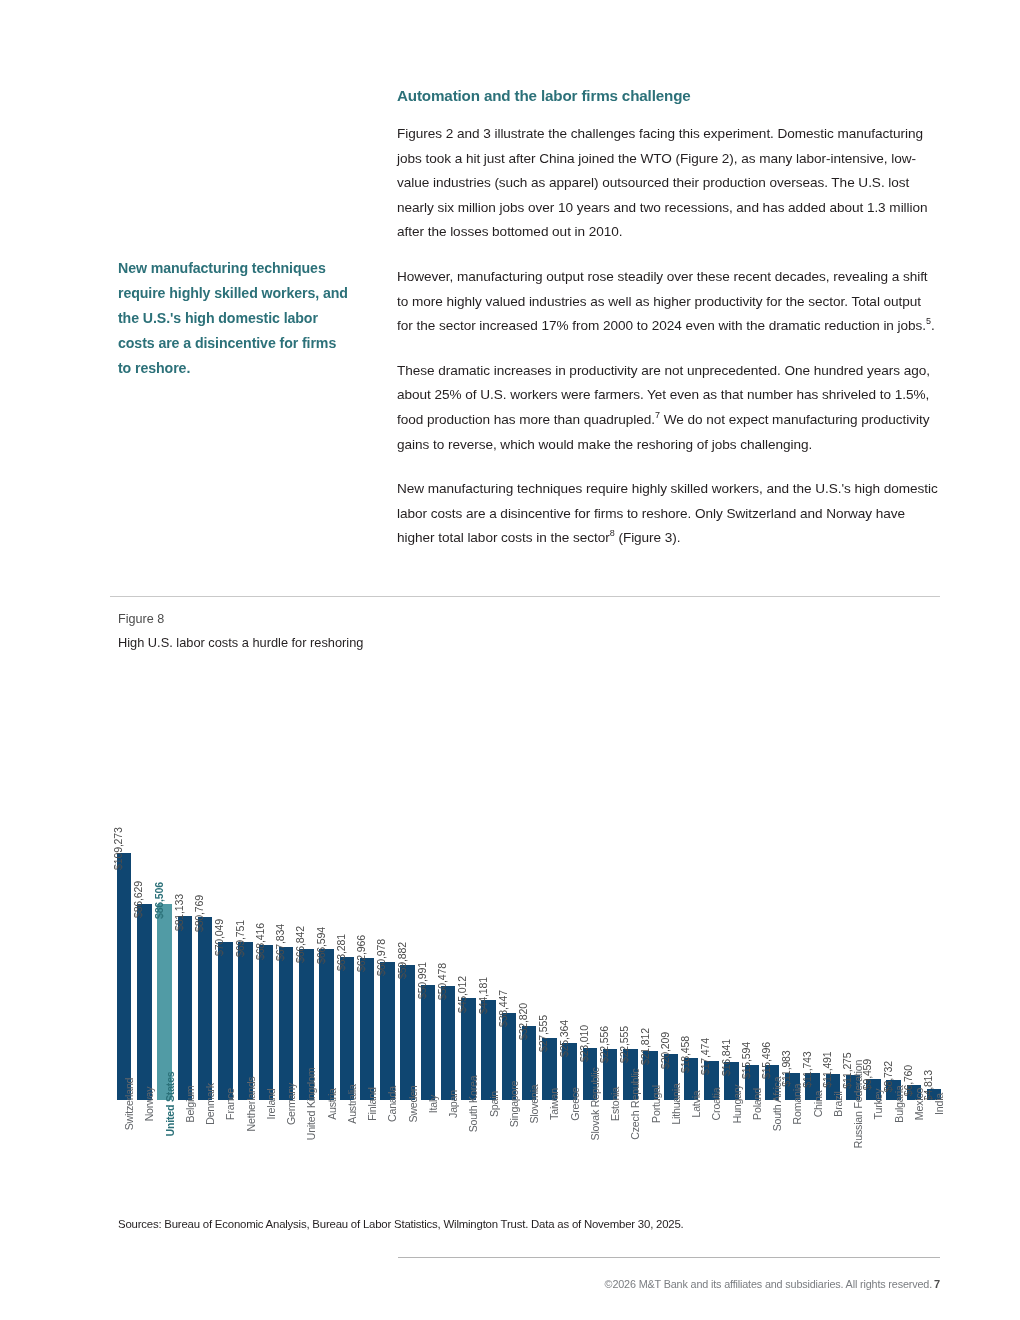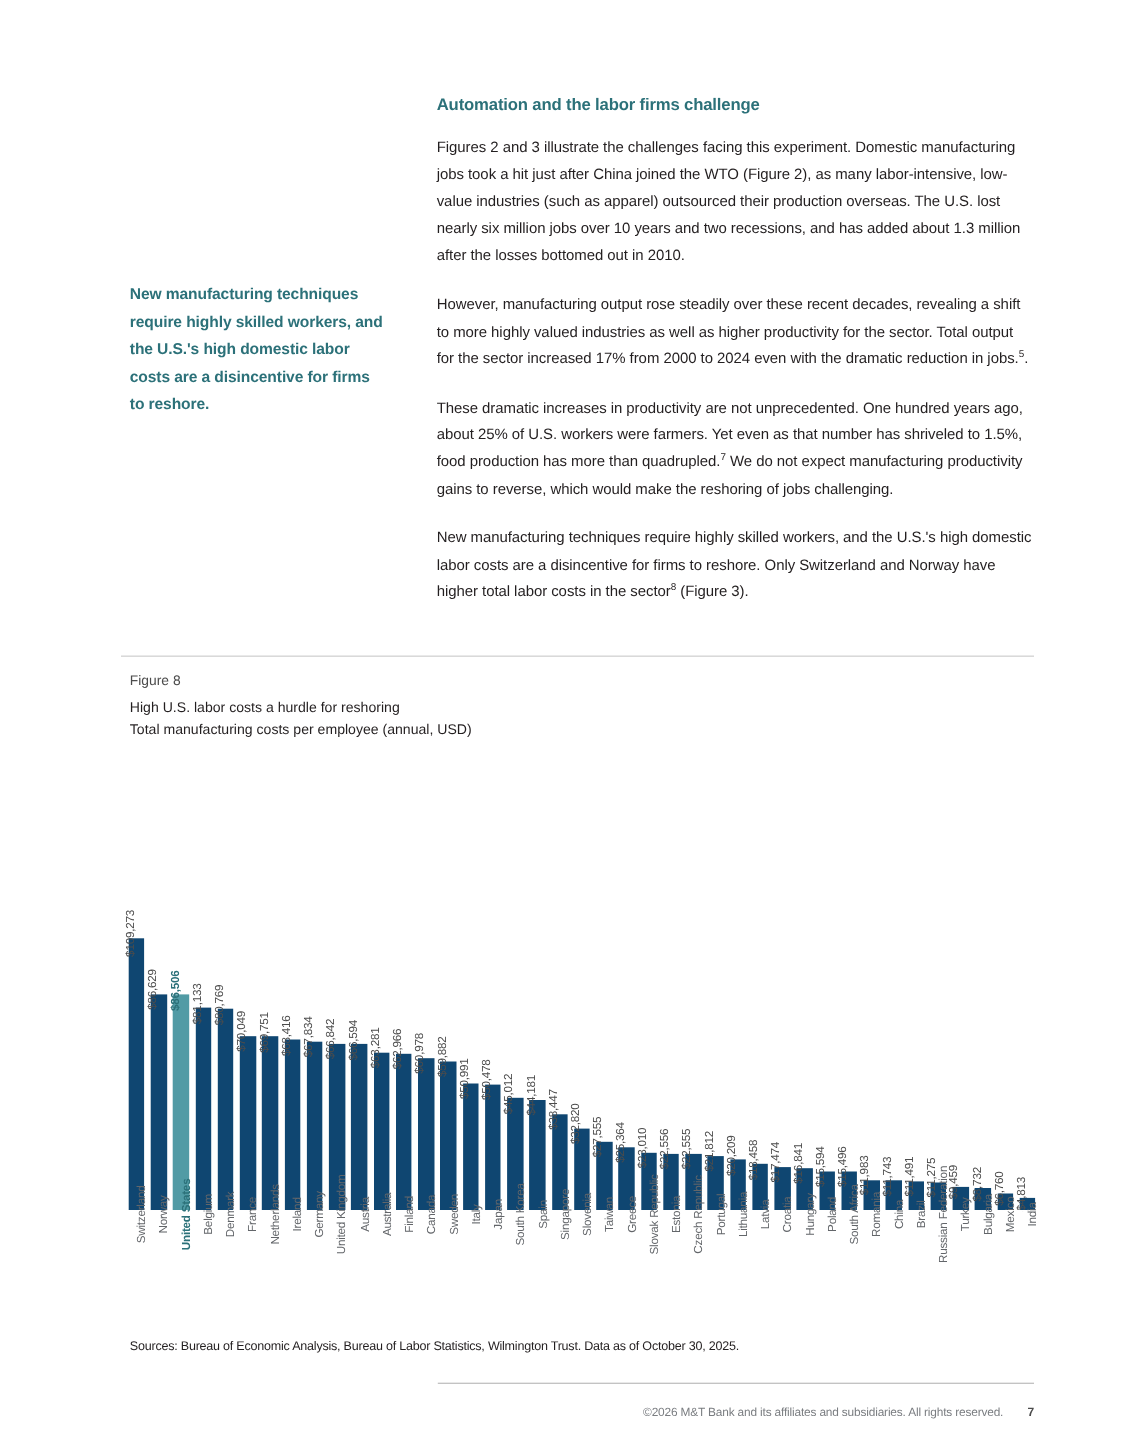--- a/index.html
+++ b/index.html
@@ -213,21 +213,21 @@
   }
   .footer {
     position: absolute;
     right: 80px;
     top: 1278px;
     font-size: 10.8px;
     color: #7a7d81;
     letter-spacing: -0.15px;
     display: flex;
     align-items: baseline;
-    gap: 22px;
+    gap: 2px;
   }
   .page-num {
     font-weight: bold;
     color: #4c4c4c;
     font-size: 11px;
   }
 </style>
 </head>
 <body>
 
@@ -244,21 +244,20 @@
           <p>New manufacturing techniques require highly skilled workers, and the U.S.'s high domestic labor costs are a disincentive for firms to reshore. Only Switzerland and Norway have higher total labor costs in the sector<sup>8</sup> (Figure 3).</p>
         </div>
     </div>
   </div>
 
   <div class="rule-figure-top"></div>
 
   <div class="figure">
     <div class="fig-number">Figure 8</div>
     <div class="fig-title">High U.S. labor costs a hurdle for reshoring</div>
-    <div class="fig-subtitle">Total manufacturing costs per employee (annual, USD)</div>
   </div>
 
   <div class="chart">
     <div class="plot" id="plot">
         <div class="bar-slot">
           <div class="bar" style="height: 60%;">
             <span class="bar-label">$109,273</span>
           </div>
         </div>
         <div class="bar-slot">
@@ -583,21 +582,21 @@
         <span class="cat-label">Bulgaria</span>
       </div>
       <div class="cat-slot">
         <span class="cat-label">Mexico</span>
       </div>
       <div class="cat-slot">
         <span class="cat-label">India</span>
       </div>
     </div>
 
-  <div class="source">Sources: Bureau of Economic Analysis, Bureau of Labor Statistics, Wilmington Trust. Data as of October 30, 2025.</div>
+  <div class="source">Sources: Bureau of Economic Analysis, Bureau of Labor Statistics, Wilmington Trust. Data as of November 30, 2025.</div>
 
   <div class="rule-footer"></div>
   <div class="footer">
     <span>©2026 M&amp;T Bank and its affiliates and subsidiaries. All rights reserved.</span>
     <span class="page-num">7</span>
   </div>
 
 </div>
 
 </body></html>

